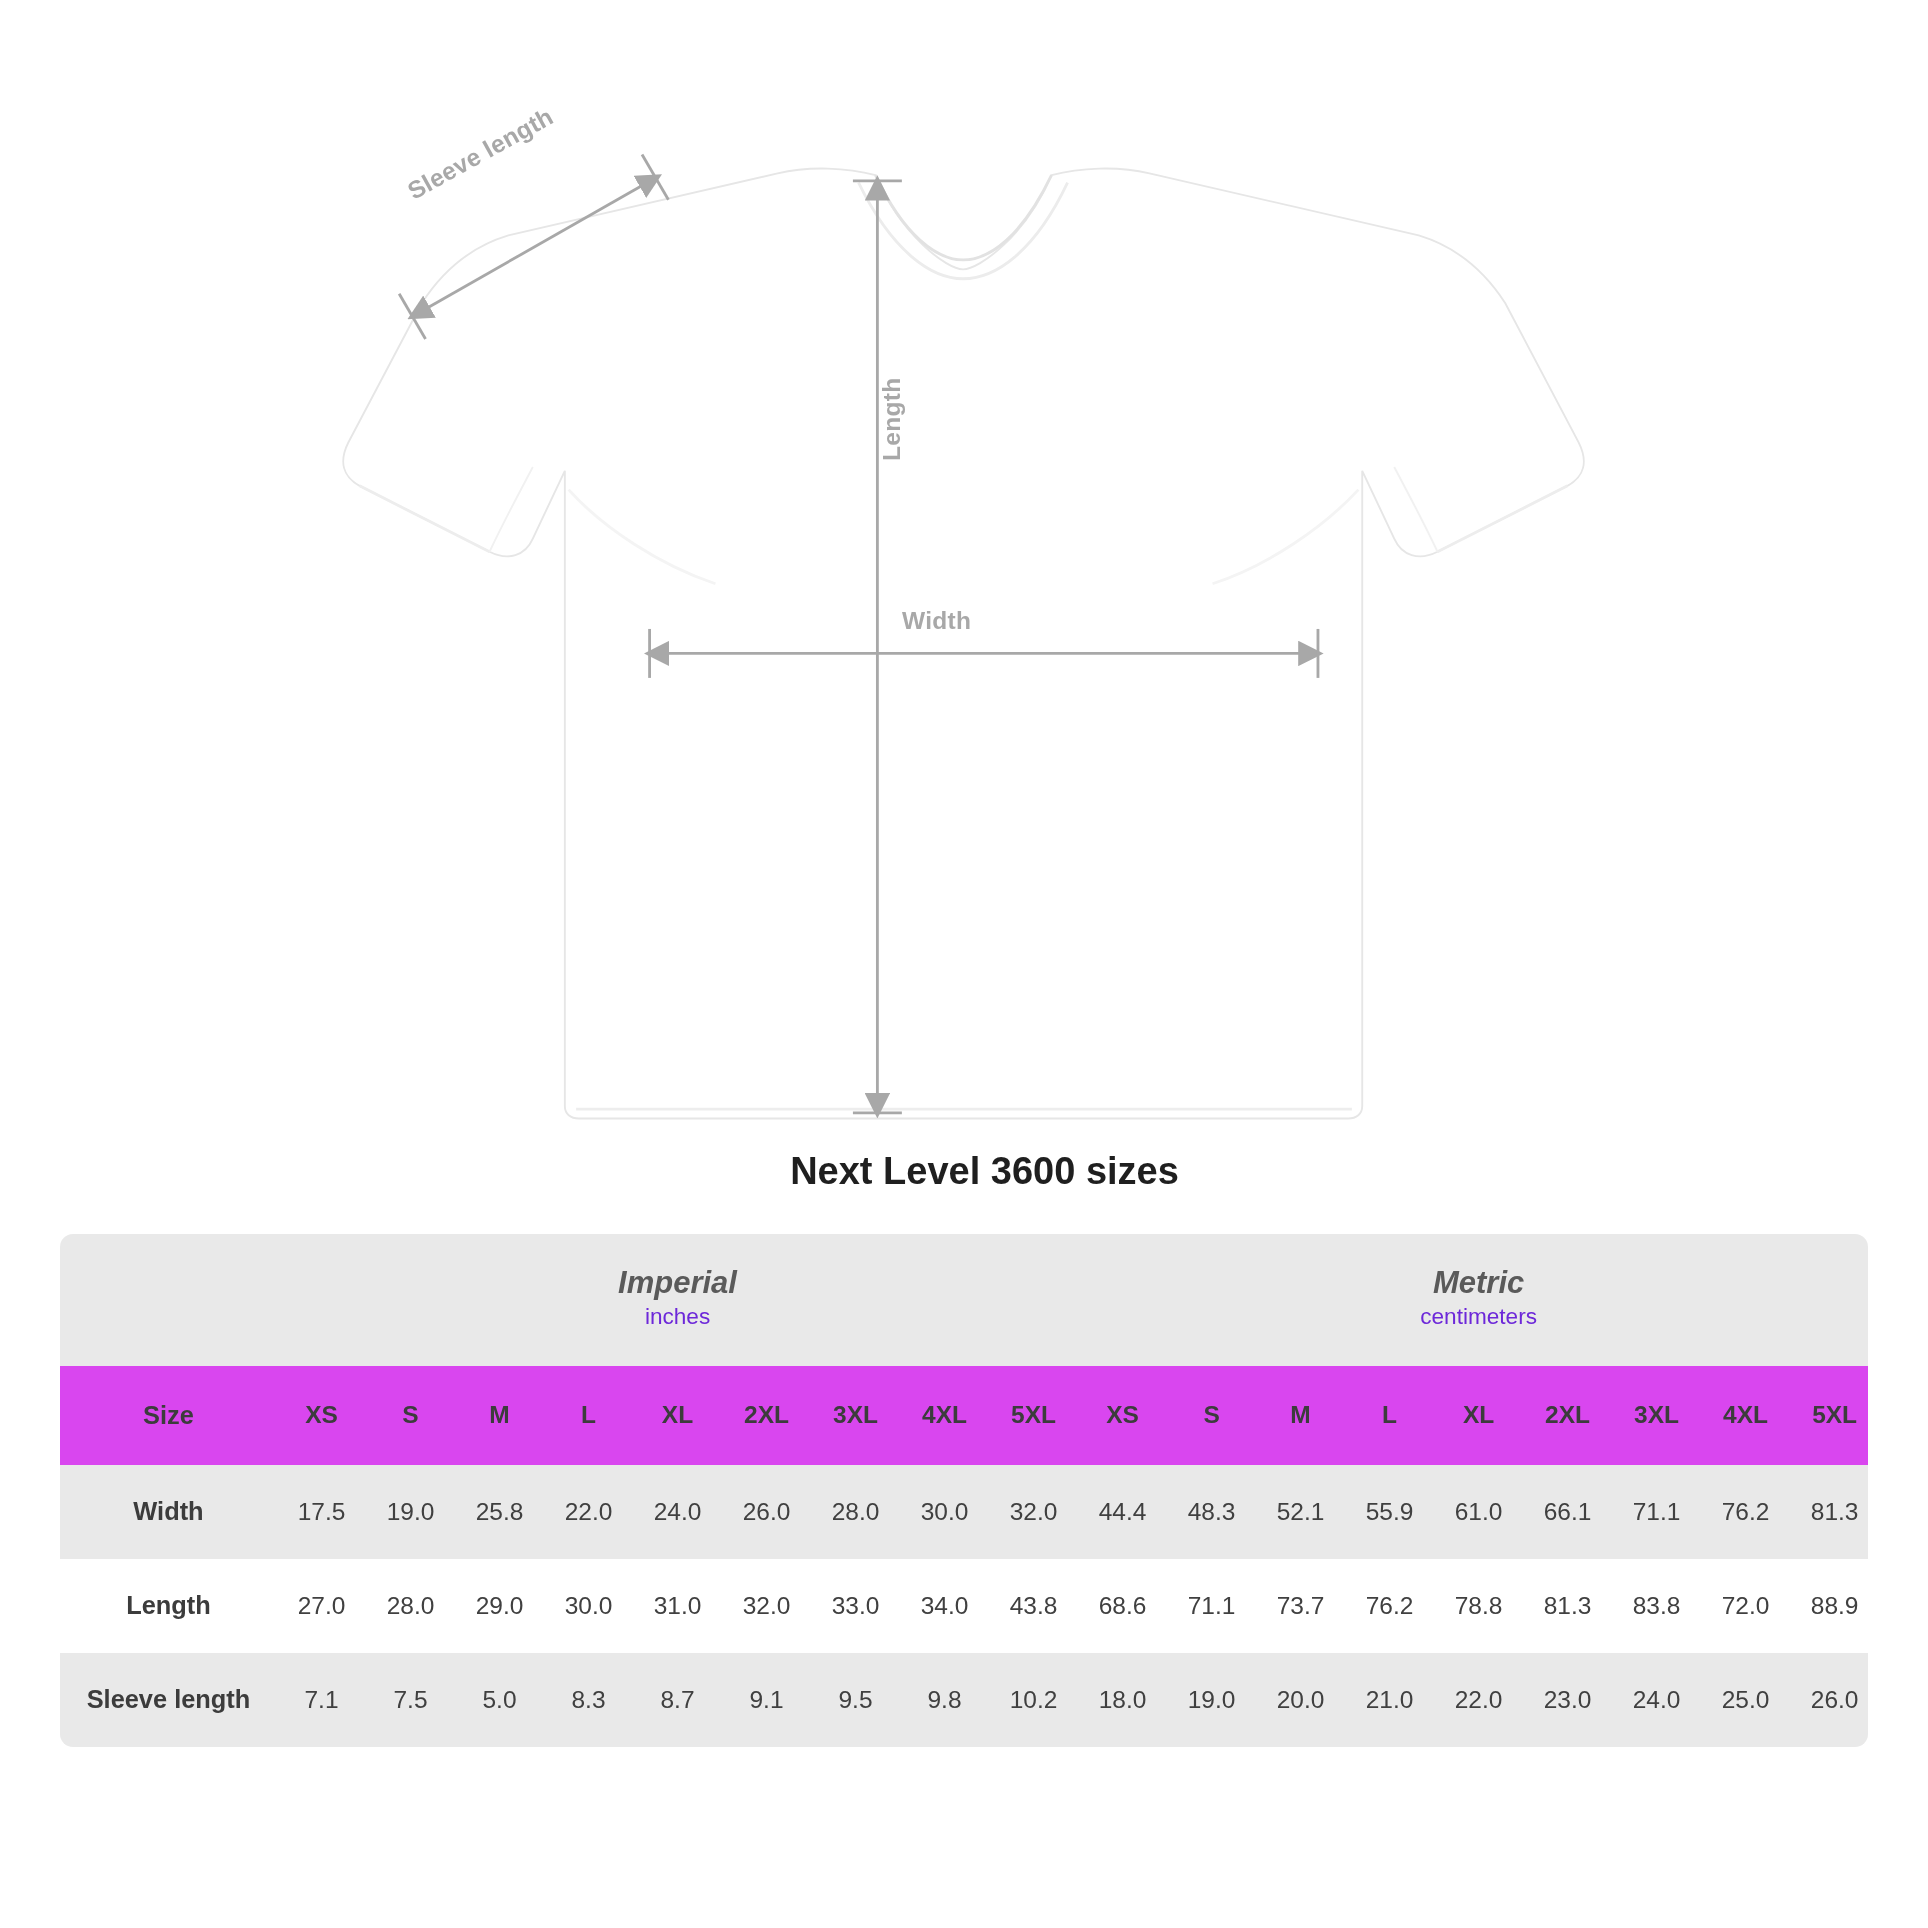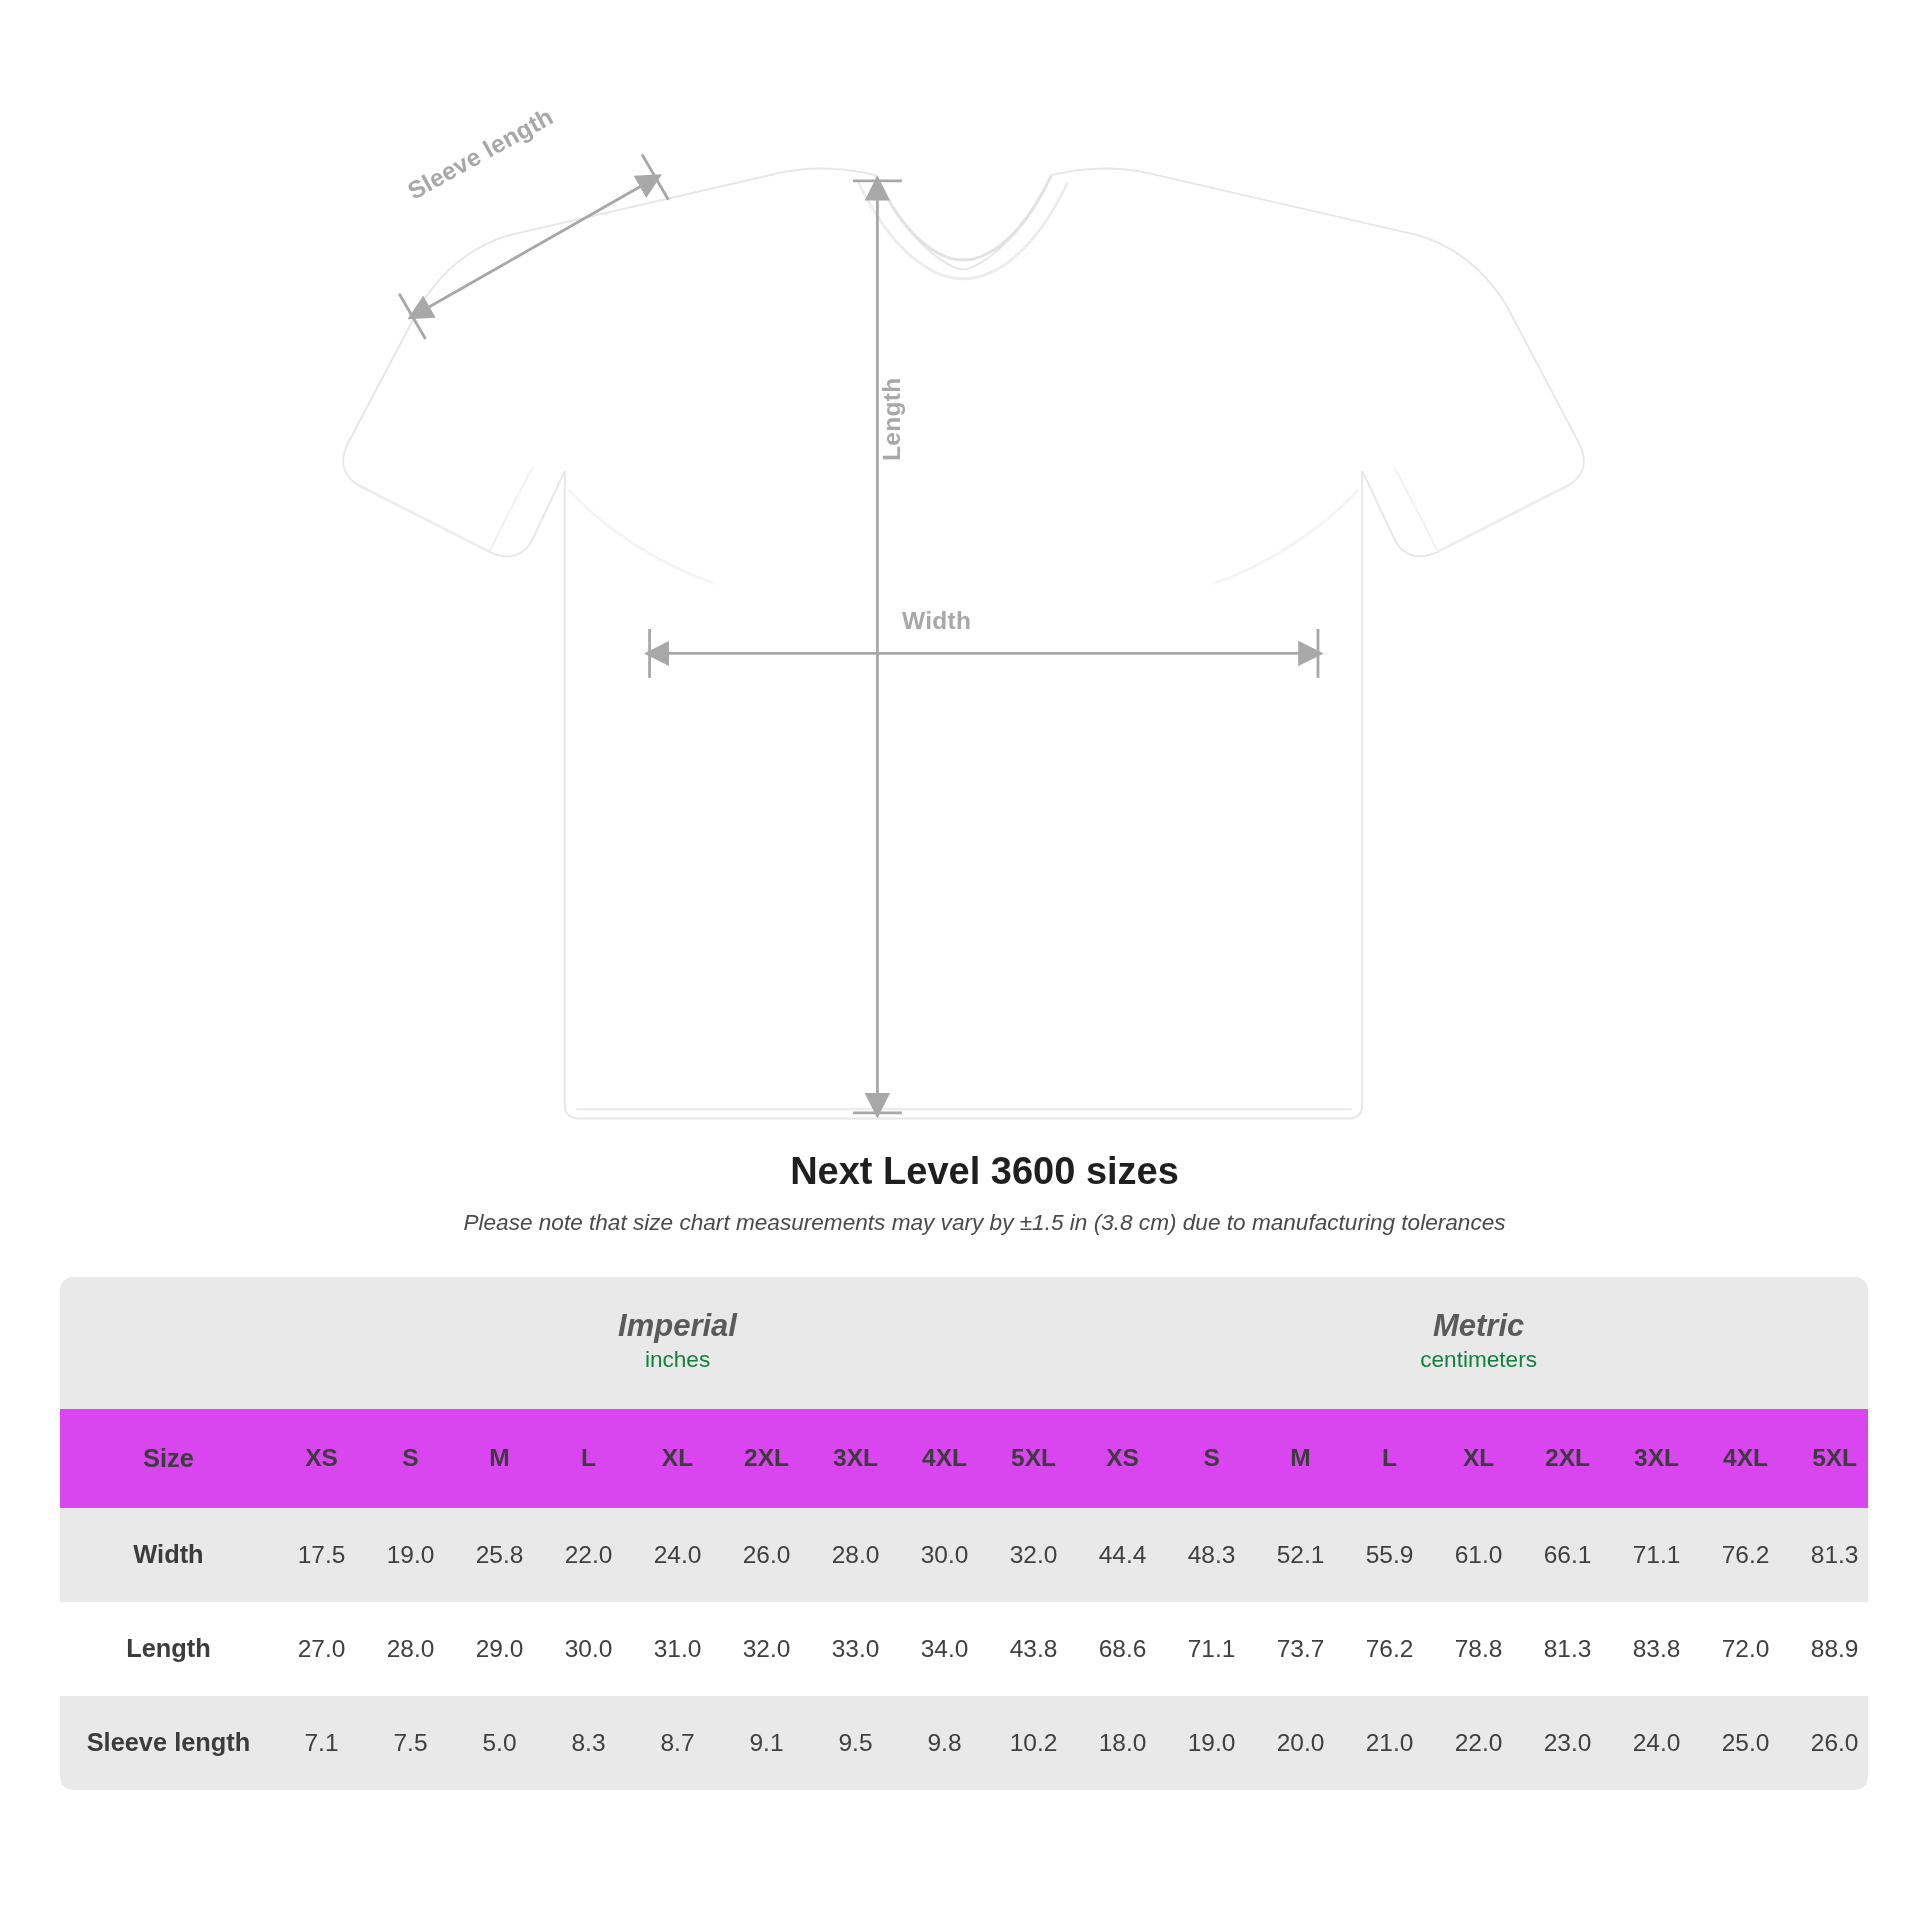--- a/index.html
+++ b/index.html
@@ -106,21 +106,21 @@
   .unit-title {
     font-size: 31px;
     font-style: italic;
     font-weight: bold;
     color: #5a5a5a;
     line-height: 1.15;
     text-align: center;
   }
   .unit-sub {
     font-size: 22.6px;
-    color: #15803d;
+    color: #6d28d9;
     font-style: normal;
     font-weight: normal;
     line-height: 1.5;
   }
 
   .head-row td {
     background: #d946ef;
     height: 99px;
     font-weight: bold;
     color: #3c3c3c;
@@ -224,21 +224,20 @@
       </g>
     </svg>
 
     <div class="dim-label sleeve">Sleeve length</div>
     <div class="dim-label length">Length</div>
     <div class="dim-label width">Width</div>
   </div>
 
   <div class="title-block">
     <h1 class="chart-title">Next Level 3600 sizes</h1>
-    <p class="chart-note">Please note that size chart measurements may vary by ±1.5 in (3.8 cm) due to manufacturing tolerances</p>
   </div>
 
   <div class="table-wrap">
     <table class="size-table">
       <colgroup>
         <col class="label-col">
         <col class="data-col">
           <col class="data-col">
           <col class="data-col">
           <col class="data-col">

